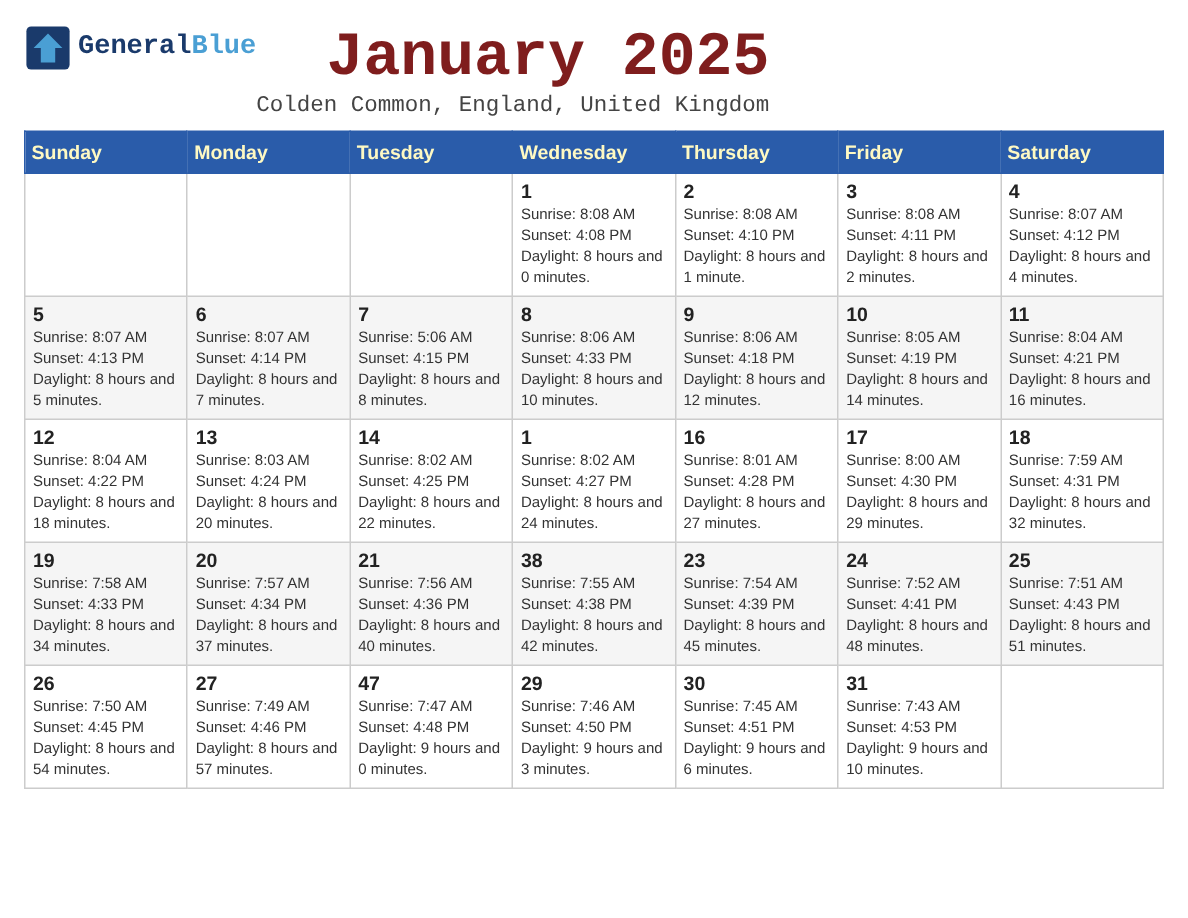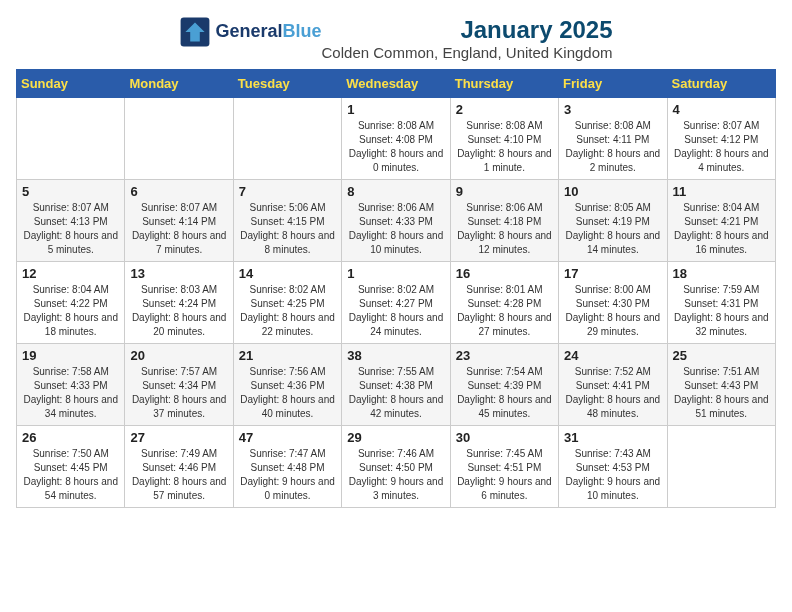--- a/index.html
+++ b/index.html
@@ -5,23 +5,24 @@
     * { box-sizing: border-box; margin: 0; padding: 0; }
     body {
       font-family: Arial, sans-serif;
       background: #fff;
       width: 792px;
       min-height: 612px;
       padding: 16px;
     }
     .header-area {
       display: flex;
-      justify-content: center;
+      justify-content: flex-start;
       align-items: flex-start;
       margin-bottom: 8px;
+      font-family: Liberation Mono, monospace;
     }
     .logo {
       display: flex;
       align-items: center;
       gap: 4px;
     }
     .logo-text {
       font-size: 18px;
       font-weight: bold;
       color: #1a3a6b;
@@ -31,36 +32,36 @@
       color: #4a9fd4;
     }
     .logo-icon {
       width: 32px;
       height: 32px;
     }
     .title-area {
       text-align: right;
     }
     .calendar-title {
-      font-size: 24px;
+      font-size: 41px;
       font-weight: bold;
-      color: #0c4a6e;
+      color: #7f1d1d;
     }
     .calendar-subtitle {
       font-size: 15px;
       color: #444;
     }
     table {
       width: 100%;
       border-collapse: collapse;
       table-layout: fixed;
     }
     thead tr th {
       background-color: #2a5caa;
-      color: #fde047;
+      color: #fef9c3;
       font-size: 13px;
       font-weight: bold;
       padding: 6px 4px;
       text-align: left;
       border: 1px solid #2a5caa;
     }
     tbody tr td {
       border: 1px solid #ccc;
       vertical-align: top;
       padding: 4px 5px;
@@ -75,21 +76,20 @@
     .day-num {
       font-size: 13px;
       font-weight: bold;
       display: block;
       margin-bottom: 2px;
     }
     .day-info {
       font-size: 10px;
       line-height: 1.4;
       color: #333;
-      text-align: center;
     }
     .empty-cell {
       background: #fff !important;
     }
   </style>
 </head>
 <body>
 
 <div class="header-area">
   <div class="logo">

